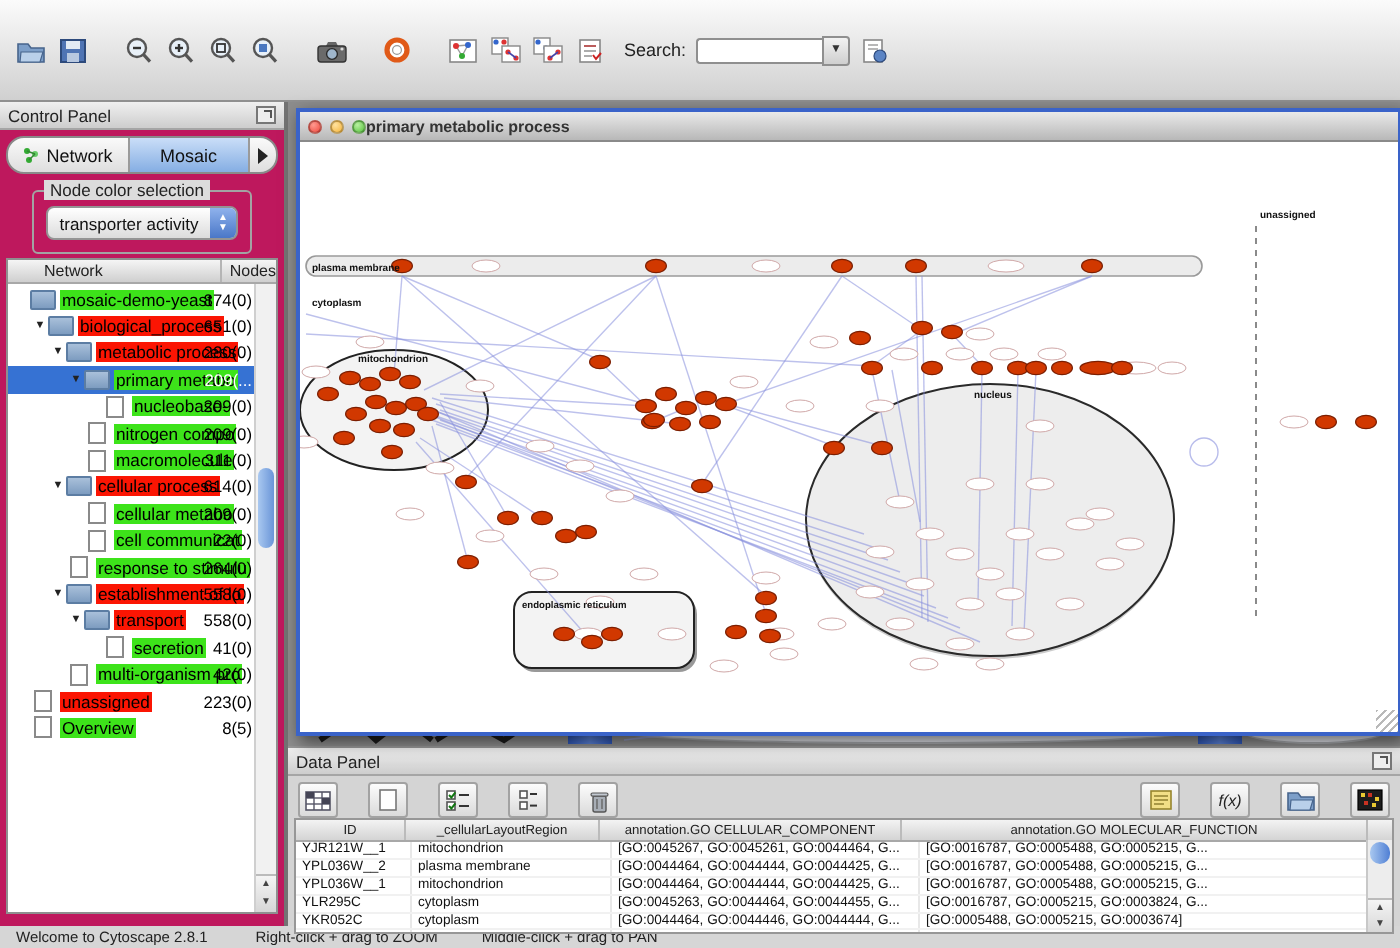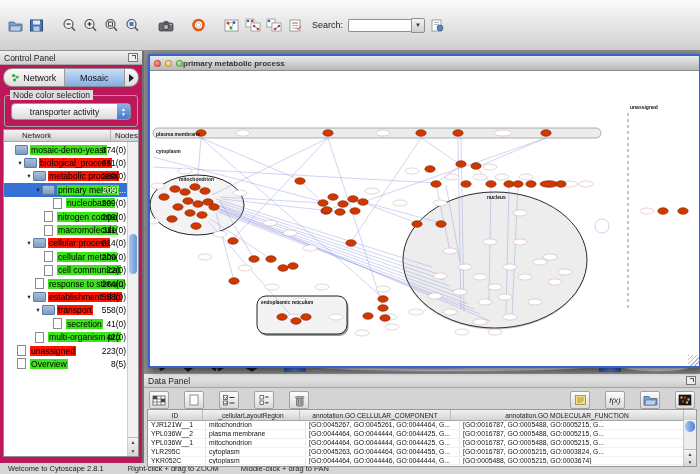--- a/index.html
+++ b/index.html
@@ -30,21 +30,21 @@
   
   .cpanel{width:142px;background:#be185d;border-right:2px solid #737373;display:flex;flex-direction:column;font-size:9px;}
   .panel-head{height:13px;background:linear-gradient(#f0f0f0,#cdcdcd);border-bottom:1px solid #a5a5a5;display:flex;align-items:center;justify-content:space-between;padding:0 4px;font-size:8.5px;color:#222;flex-shrink:0;}
   .float-ico{width:8px;height:7px;border:1px solid #777;background:#eee;position:relative;}
   .float-ico:after{content:"";position:absolute;right:1px;top:1px;width:3px;height:3px;border-top:1px solid #555;border-right:1px solid #555;}
   .tabstrip{margin:3px 3px 2px;height:17px;display:flex;border:1px solid #8a8a8a;border-radius:9px;background:linear-gradient(#fafafa,#dedede);overflow:hidden;flex-shrink:0;}
   .cptab{flex:1;display:flex;align-items:center;justify-content:center;gap:3px;font-size:9px;color:#111;border-right:1px solid #9a9a9a;}
   .cptab.sel{background:linear-gradient(#cadef8,#85aee3);}
   .tab-overflow{width:13px;display:flex;align-items:center;justify-content:center;}
   .tab-overflow:after{content:"";border-left:5px solid #222;border-top:4px solid transparent;border-bottom:4px solid transparent;}
-  .groupbox{margin:6px 4px 2px;border:1px solid #a3a3a3;border-radius:3px;padding:7px 6px 6px;position:relative;flex-shrink:0;}
+  .groupbox{margin:6px 16px 2px;border:1px solid #a3a3a3;border-radius:3px;padding:7px 6px 6px;position:relative;flex-shrink:0;}
   .groupbox .legend{position:absolute;top:-6px;left:5px;background:#dcdcdc;padding:0 3px;font-size:8.5px;color:#222;}
   .combo{height:15px;border:1px solid #949494;border-radius:4px;background:linear-gradient(#ffffff,#dcdcdc);display:flex;align-items:stretch;overflow:hidden;}
   .combo .val{flex:1;display:flex;align-items:center;justify-content:center;font-size:8.5px;color:#111;}
   .combo .step{width:13px;background:linear-gradient(#8fb2ec,#4a77c8);color:#fff;font-size:5px;line-height:5px;display:flex;flex-direction:column;align-items:center;justify-content:center;}
   .checkrow{display:flex;align-items:center;gap:4px;margin:6px 7px 5px;flex-shrink:0;}
   .checkbox{width:11px;height:11px;border:1px solid #3a66a8;border-radius:2px;background:linear-gradient(#a9c8f2,#3f7cd8);color:#fff;font-size:9px;line-height:10px;text-align:center;}
   .checkbox:after{content:"✓";}
 
   .treewrap{flex:1;margin:0 3px 6px;border:1px solid #8f8f8f;background:#fff;display:flex;flex-direction:column;position:relative;overflow:hidden;}
   .treehead{height:11px;background:linear-gradient(#f5f5f5,#cfcfcf);border-bottom:1px solid #a8a8a8;display:flex;font-size:8px;color:#222;flex-shrink:0;}

